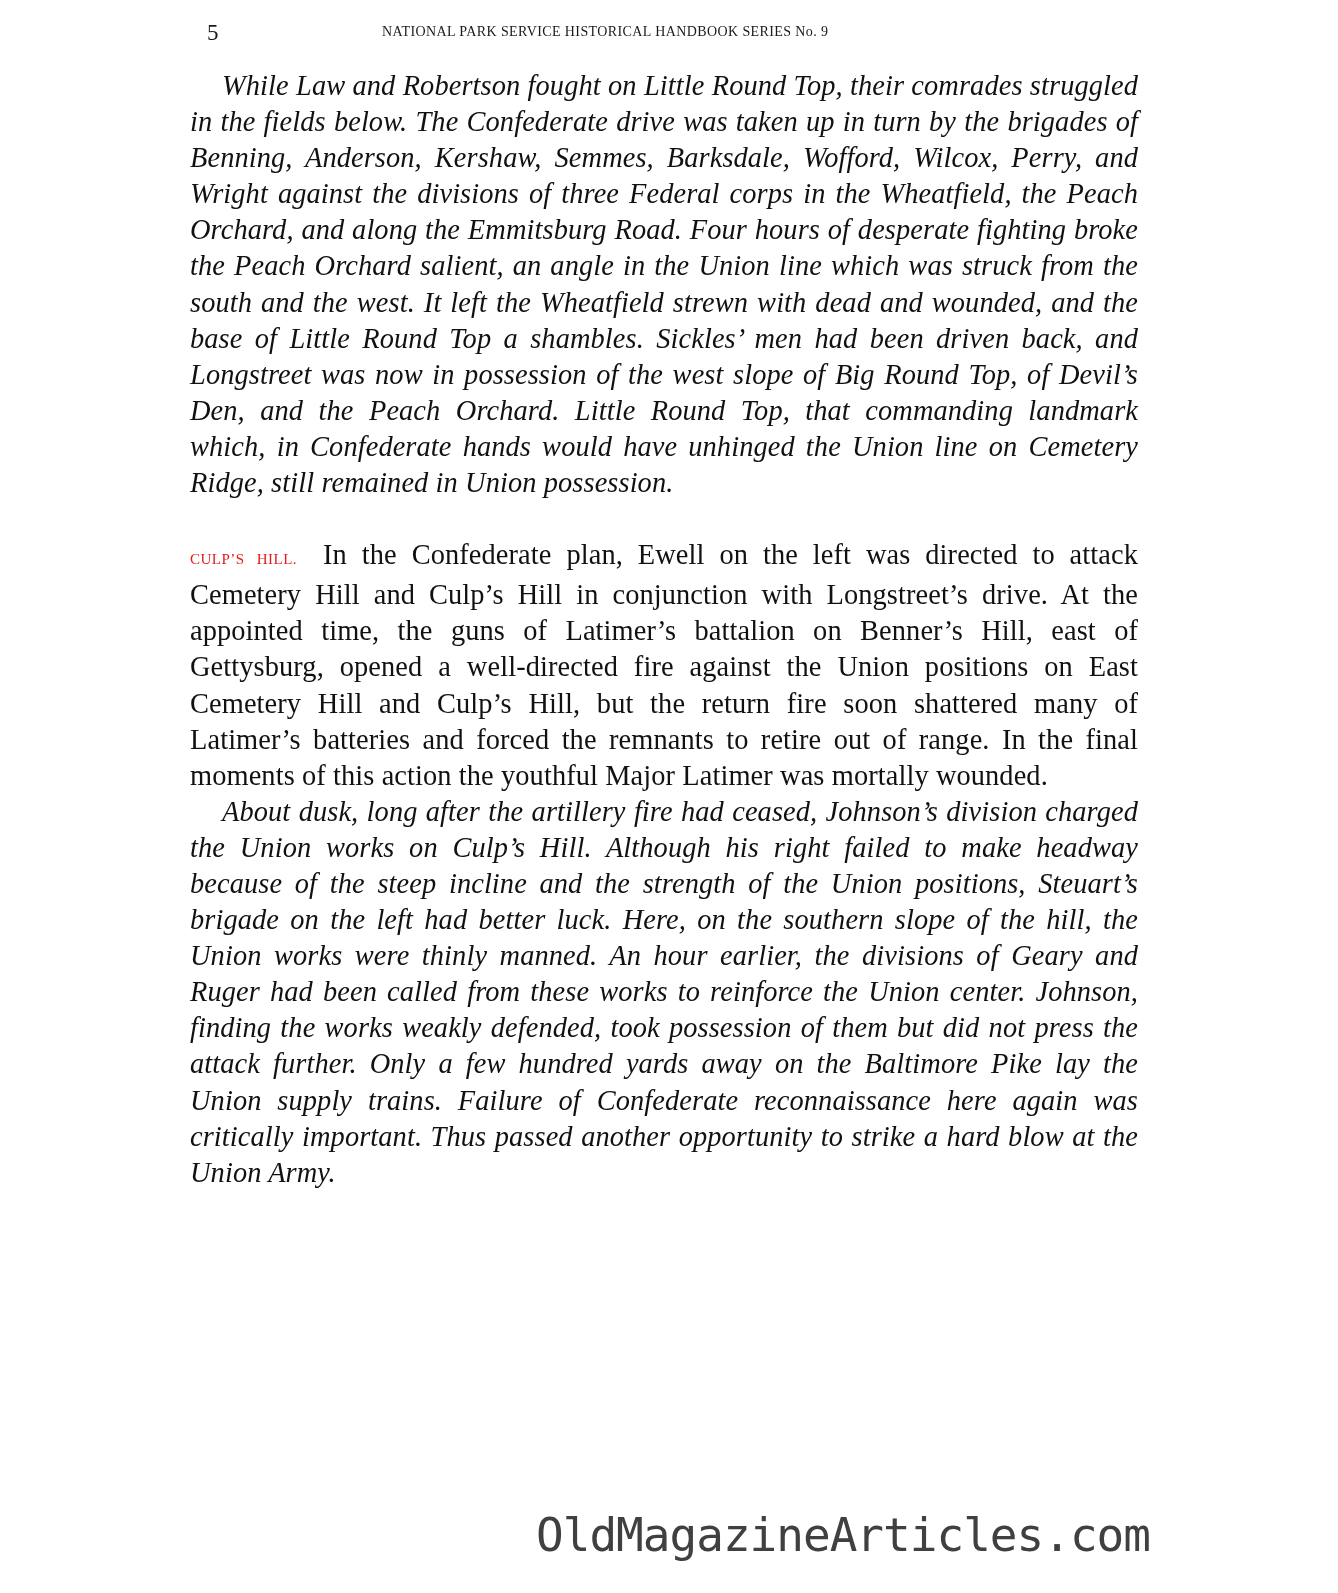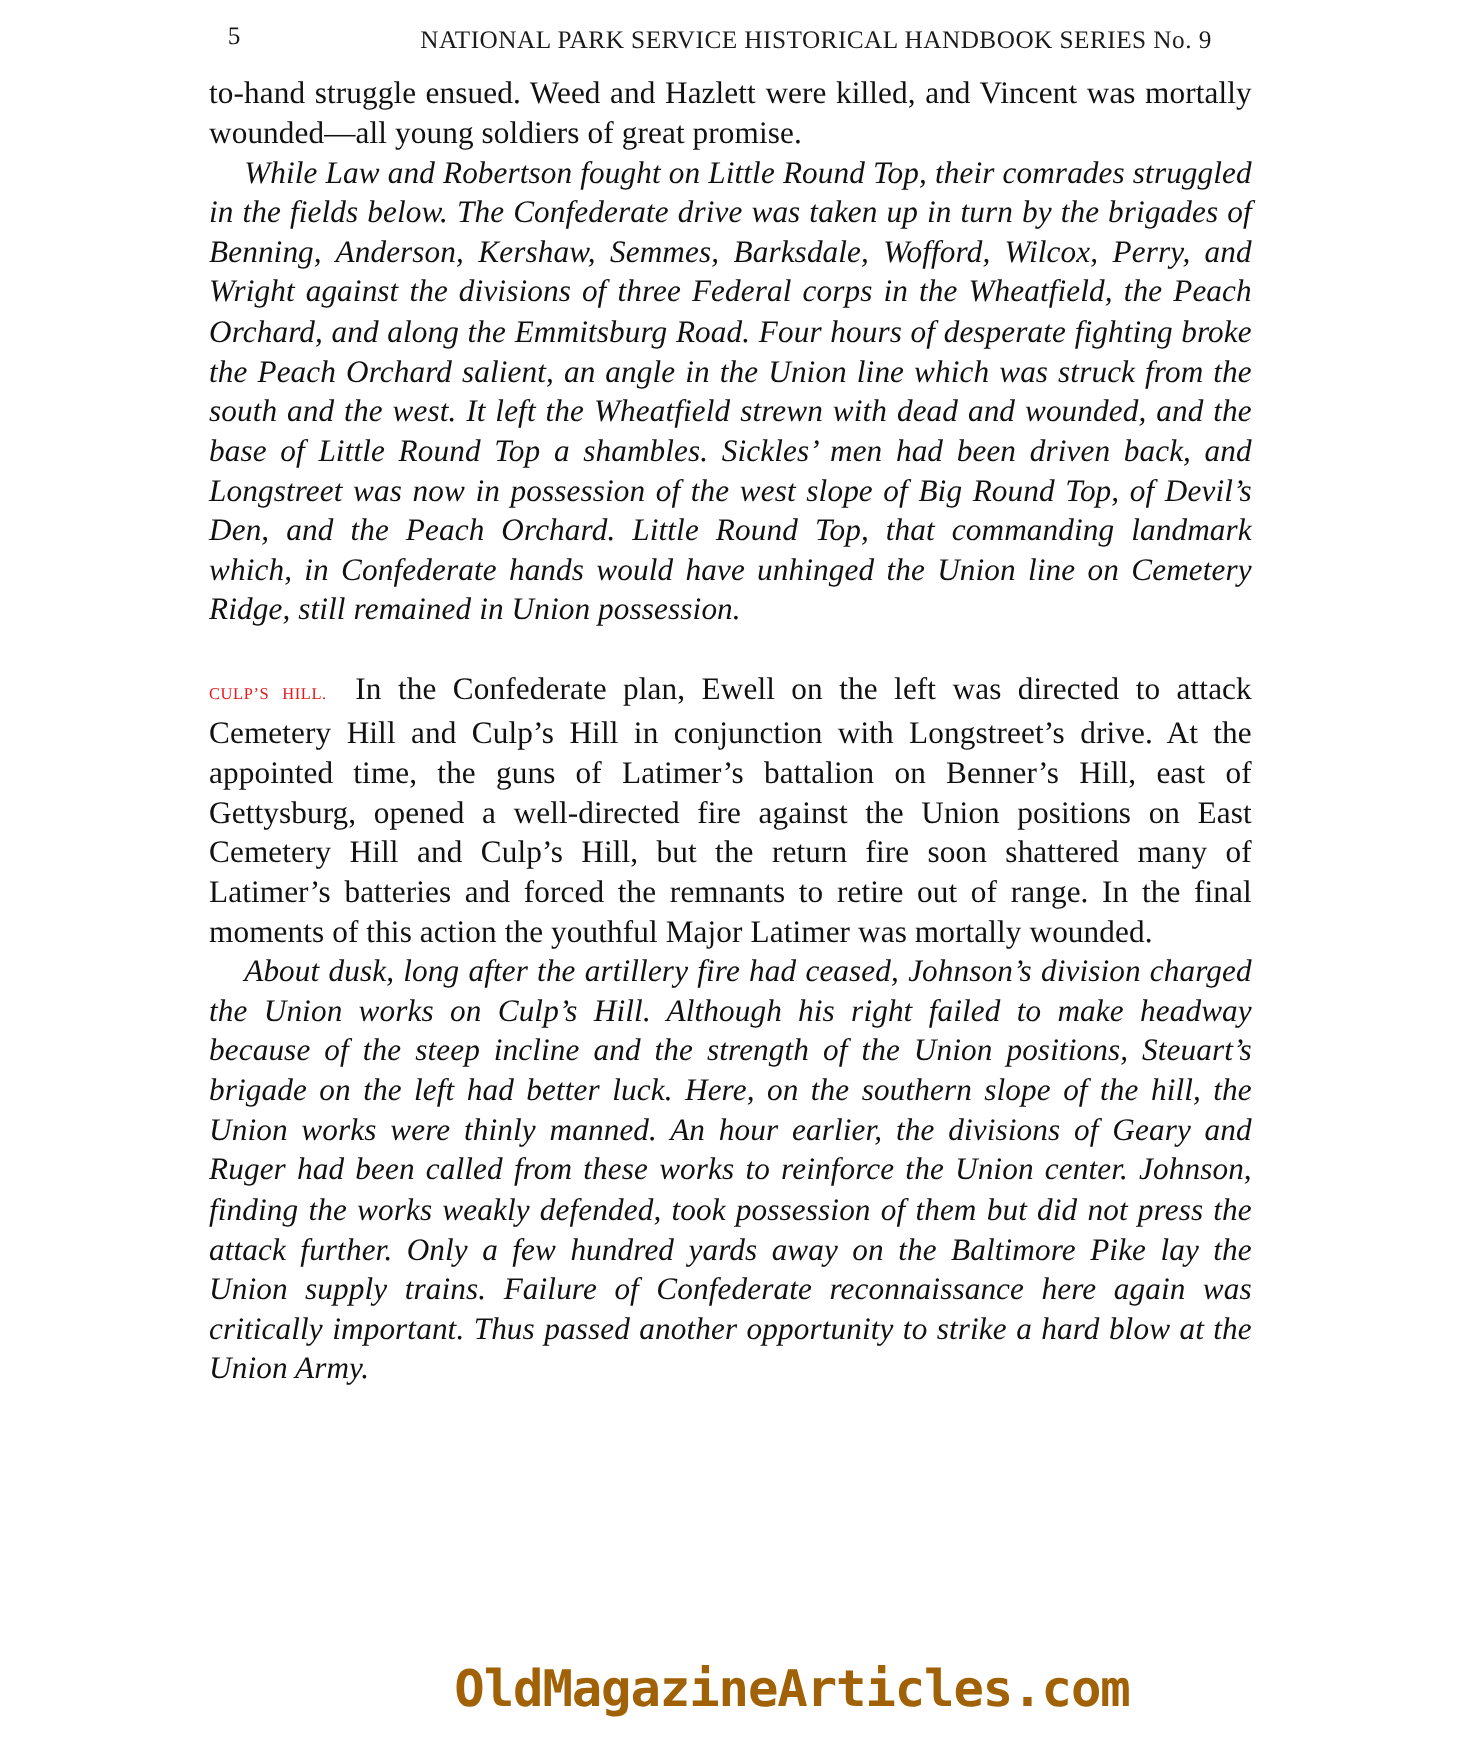--- a/index.html
+++ b/index.html
@@ -1,45 +1,42 @@
 <!DOCTYPE html>
 <html><head>
 <meta charset="utf-8">
 <style>
   html, body { margin: 0; padding: 0; background: #ffffff; }
   body { width: 1338px; height: 1593px; position: relative; overflow: hidden; }
   .page { position: absolute; left: 0; top: 0; width: 1338px; height: 1593px; background: #fff; }
   .running-head { position: absolute; top: 18px; left: 0; width: 1338px; height: 30px;
     font-family: "Liberation Serif", serif; color: #1a1a1a; }
   .page-number { position: absolute; left: 207px; top: 2px; font-size: 23px; }
-  .series-title { position: absolute; left: 382px; top: 6px; font-size: 23px; letter-spacing: 0.4px; }
+  .series-title { position: absolute; left: 382px; top: 6px; font-size: 14px; letter-spacing: 0.4px; }
   .body-text { position: absolute; left: 190px; top: 68px; width: 948px;
     font-family: "Liberation Serif", serif; font-size: 28.4px; line-height: 36.1px;
     color: #111; text-align: justify; letter-spacing: 0.1px; }
   .body-text p { margin: 0; text-align: justify; text-align-last: left; }
   .indent { text-indent: 32px; font-style: italic; }
   .section-gap { margin-top: 36px !important; }
   .section-heading { color: #e31b1b; font-size: 15px; letter-spacing: 0.5px; margin-right: 26px; }
   .watermark { position: absolute; left: 290px; top: 1508px; width: 860px; height: 60px;
-    font-family: "DejaVu Sans Mono", monospace; font-weight: bold; font-size: 46px;
-    color: #a16207; letter-spacing: -1px; text-align: center; }
+    font-family: "DejaVu Sans Mono", monospace; font-weight: normal; font-size: 46px;
+    color: #404040; letter-spacing: -1px; text-align: right; }
 </style>
 </head>
 <body>
 
 <div class="page">
   <div class="running-head">
     <span class="page-number">5</span>
     <span class="series-title">NATIONAL PARK SERVICE HISTORICAL HANDBOOK SERIES No. 9</span>
   </div>
 
   <div class="body-text">
-    <p>
-      <span>to-hand struggle ensued. Weed and Hazlett were killed, and Vincent was mortally wounded—all young soldiers of great promise.</span>
-    </p>
     <p class="indent">
       <span>While Law and Robertson fought on Little Round Top, their comrades struggled in the fields below. The Confederate drive was taken up in turn by the brigades of Benning, Anderson, Kershaw, Semmes, Barksdale, Wofford, Wilcox, Perry, and Wright against the divisions of three Federal corps in the Wheatfield, the Peach Orchard, and along the Emmitsburg Road. Four hours of desperate fighting broke the Peach Orchard salient, an angle in the Union line which was struck from the south and the west. It left the Wheatfield strewn with dead and wounded, and the base of Little Round Top a shambles. Sickles’ men had been driven back, and Longstreet was now in possession of the west slope of Big Round Top, of Devil’s Den, and the Peach Orchard. Little Round Top, that commanding landmark which, in Confederate hands would have unhinged the Union line on Cemetery Ridge, still remained in Union possession.</span>
     </p>
     <p class="section-gap">
       <span class="section-heading">CULP’S HILL.</span><span>In the Confederate plan, Ewell on the left was directed to attack Cemetery Hill and Culp’s Hill in conjunction with Longstreet’s drive. At the appointed time, the guns of Latimer’s battalion on Benner’s Hill, east of Gettysburg, opened a well-directed fire against the Union positions on East Cemetery Hill and Culp’s Hill, but the return fire soon shattered many of Latimer’s batteries and forced the remnants to retire out of range. In the final moments of this action the youthful Major Latimer was mortally wounded.</span>
     </p>
     <p class="indent">
       <span>About dusk, long after the artillery fire had ceased, Johnson’s division charged the Union works on Culp’s Hill. Although his right failed to make headway because of the steep incline and the strength of the Union positions, Steuart’s brigade on the left had better luck. Here, on the southern slope of the hill, the Union works were thinly manned. An hour earlier, the divisions of Geary and Ruger had been called from these works to reinforce the Union center. Johnson, finding the works weakly defended, took possession of them but did not press the attack further. Only a few hundred yards away on the Baltimore Pike lay the Union supply trains. Failure of Confederate reconnaissance here again was critically important. Thus passed another opportunity to strike a hard blow at the Union Army.</span>
     </p>
   </div>

